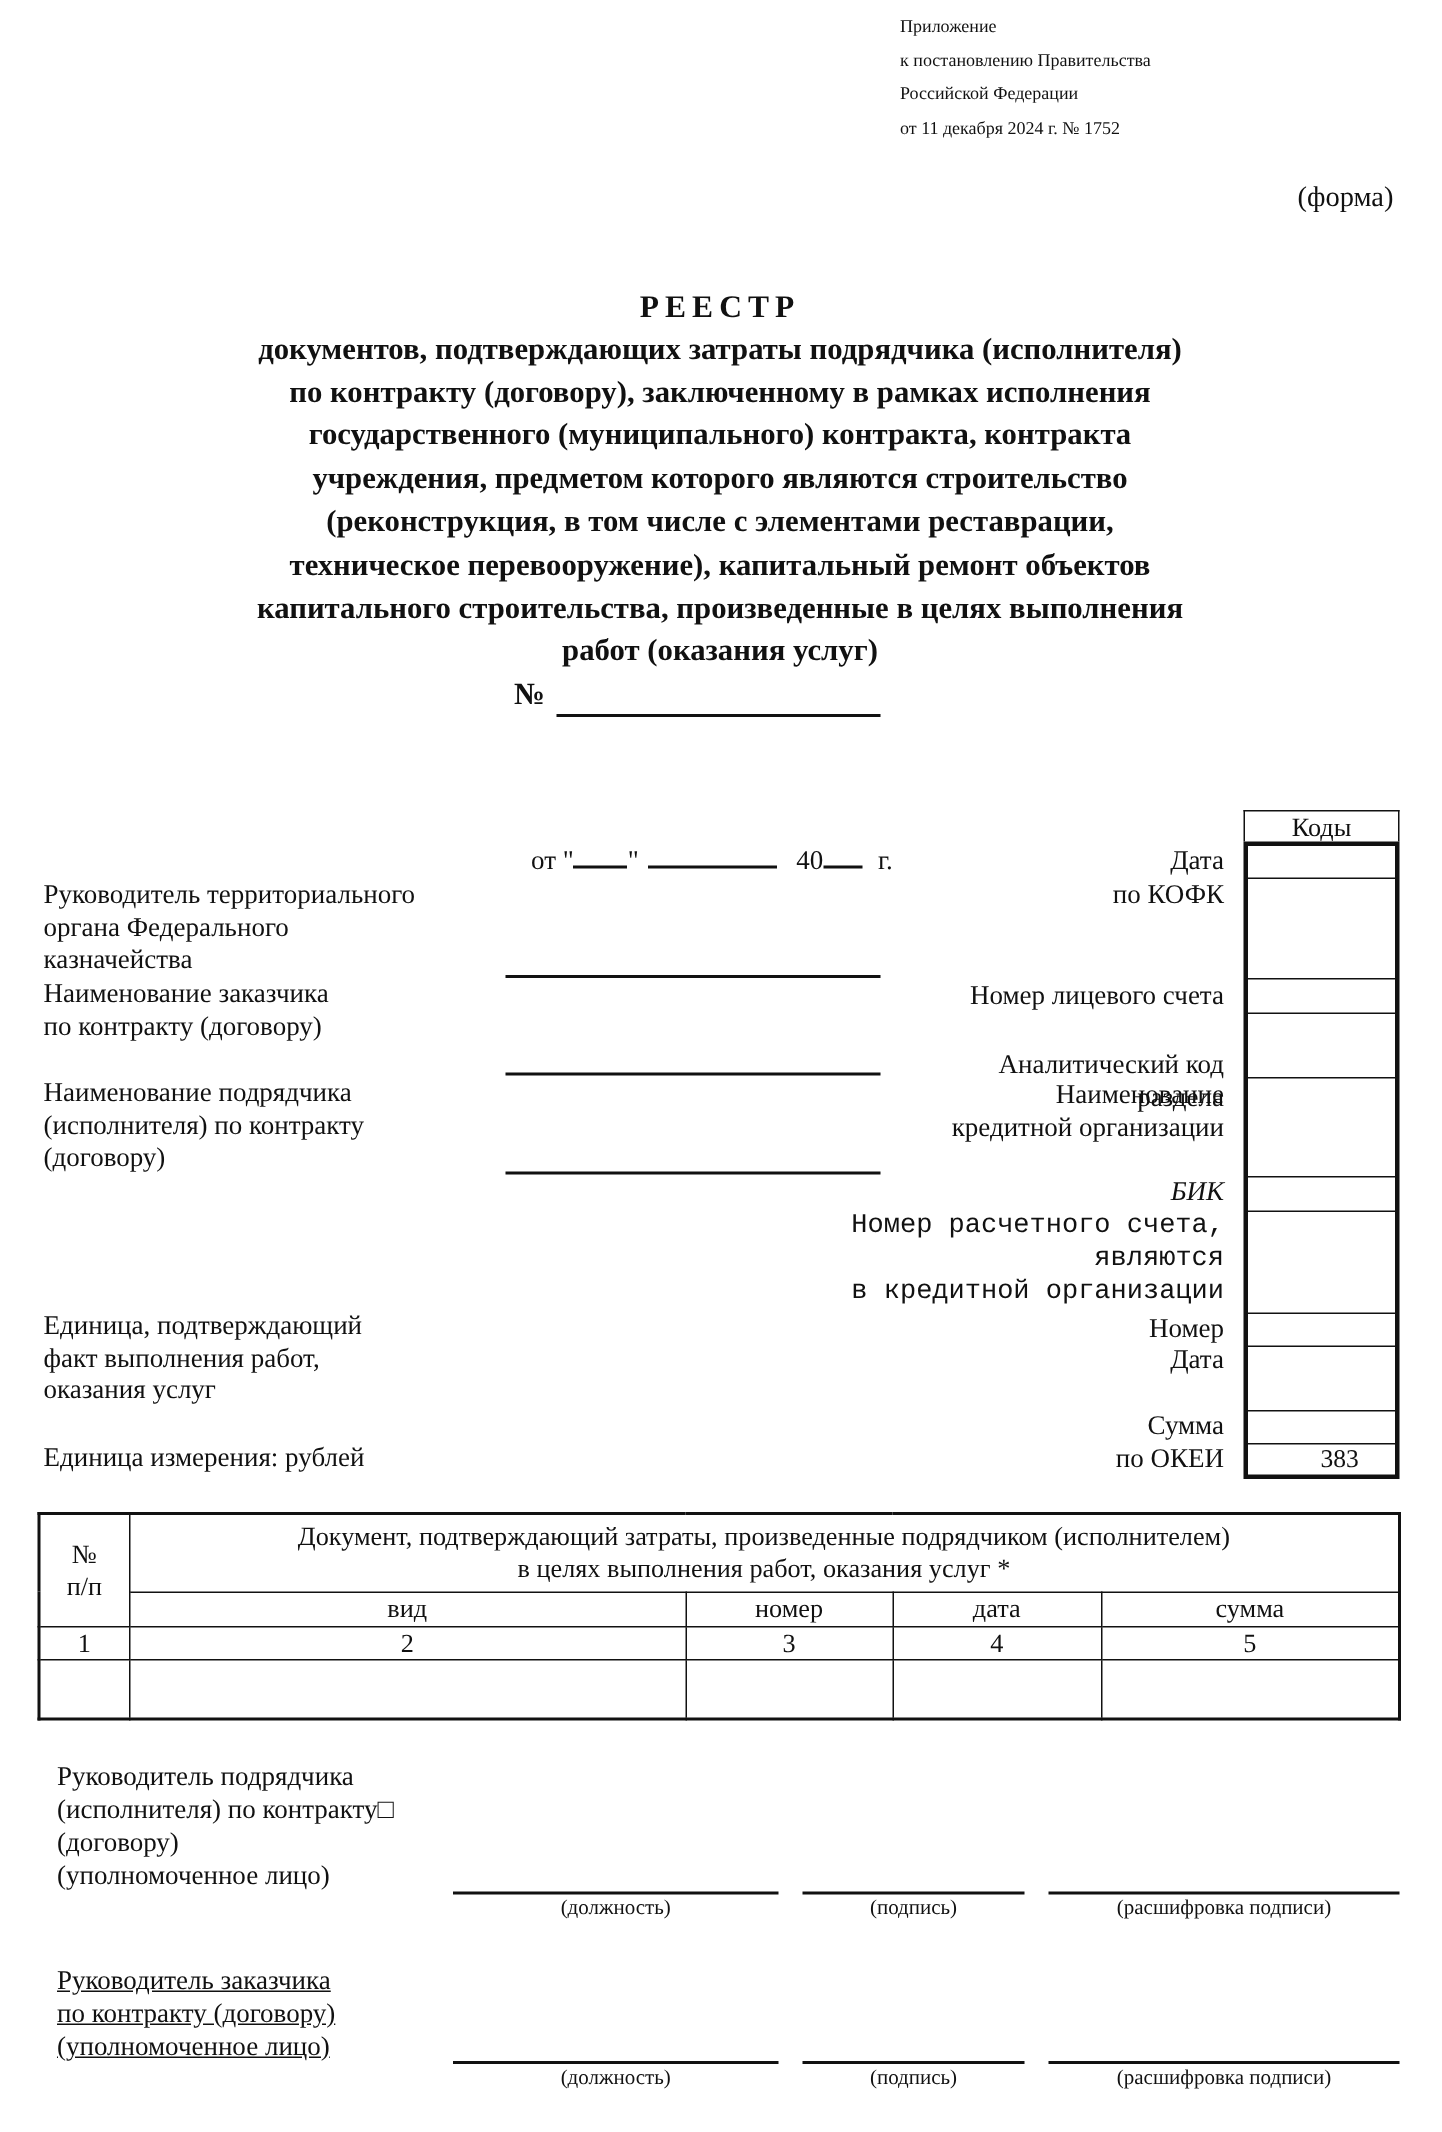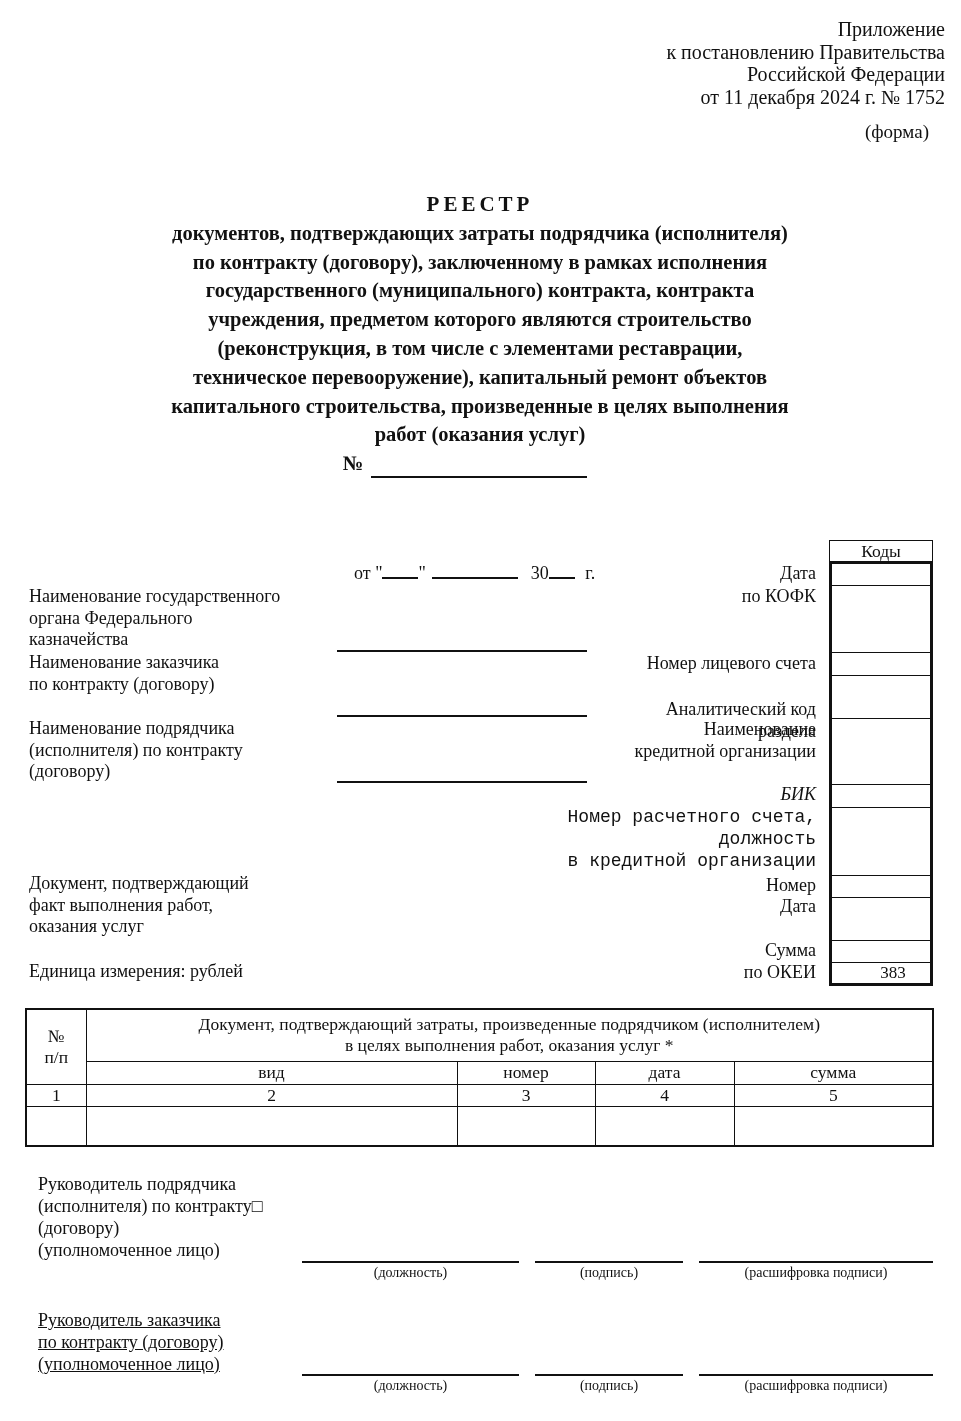--- a/index.html
+++ b/index.html
@@ -1,19 +1,19 @@
 <!DOCTYPE html>
 <html><head>
 <meta charset="utf-8">
 <style>
   html, body { margin:0; padding:0; background:#fff; }
   body { width:961px; height:1421px; position:relative; overflow:hidden;
          font-family:"Liberation Serif", "DejaVu Serif", serif; color:#111; font-size:17.5px; }
   .abs { position:absolute; }
-  .approval { left:600px; top:18px; width:345px; text-align:right; font-size:20px; line-height:22.6px; }
+  .approval { left:600px; top:6px; width:345px; text-align:left; font-size:12px; line-height:22.6px; }
   .forma { right:32px; top:121px; font-size:19px; }
   .title { left:100px; top:190px; width:760px; text-align:center; font-weight:bold; font-size:20.5px; line-height:28.8px; }
   .title .t1 { letter-spacing:4px; font-size:21px; }
   .numline { display:inline-block; width:216px; border-bottom:2px solid #111; height:20px; vertical-align:bottom; margin-left:8px; }
   .dateline { left:354px; top:561px; font-size:18px; white-space:nowrap; }
   .ul { display:inline-block; border-bottom:2px solid #111; height:16px; vertical-align:baseline; }
   .lbl { left:29px; font-size:18px; line-height:21.5px; }
   .fillline { left:337px; width:250px; border-bottom:2px solid #111; height:0; }
   .rlbl { right:145px; text-align:right; font-size:18px; line-height:22px; }
   .codes { left:829px; top:540px; width:104px; }
@@ -49,66 +49,66 @@
   <div>капитального строительства, произведенные в целях выполнения</div>
   <div>работ (оказания услуг)</div>
   <div style="margin-left:-30px;">
     <span>№</span><span class="numline"></span>
   </div>
 </div>
 
 <div class="abs dateline">
   <span>от "</span><span class="ul" style="width:36px"></span><span>"</span>
   <span class="ul" style="width:86px; margin-left:2px;"></span>
-  <span style="margin-left:8px">30</span><span class="ul" style="width:26px"></span>
+  <span style="margin-left:8px">40</span><span class="ul" style="width:26px"></span>
   <span style="margin-left:6px">г.</span>
 </div>
 
 <div class="abs lbl" style="top:586px;">
-  <div>Наименование государственного</div>
+  <div>Руководитель территориального</div>
   <div>органа Федерального</div>
   <div>казначейства</div>
 </div>
 <div class="abs fillline" style="top:650px;"></div>
 
 <div class="abs lbl" style="top:652px;">
   <div>Наименование заказчика</div>
   <div>по контракту (договору)</div>
 </div>
 <div class="abs fillline" style="top:715px;"></div>
 
 <div class="abs lbl" style="top:718px;">
   <div>Наименование подрядчика</div>
   <div>(исполнителя) по контракту</div>
   <div>(договору)</div>
 </div>
 <div class="abs fillline" style="top:781px;"></div>
 
 <div class="abs lbl" style="top:873px;">
-  <div>Документ, подтверждающий</div>
+  <div>Единица, подтверждающий</div>
   <div>факт выполнения работ,</div>
   <div>оказания услуг</div>
 </div>
 <div class="abs lbl" style="top:961px;">Единица измерения: рублей</div>
 
 <div class="abs rlbl" style="top:562px;">Дата</div>
 <div class="abs rlbl" style="top:585px;">по КОФК</div>
 <div class="abs rlbl" style="top:652px;">Номер лицевого счета</div>
 <div class="abs rlbl" style="top:698px;">
   <div>Аналитический код</div>
   <div>раздела</div>
 </div>
 <div class="abs rlbl" style="top:718px;">
   <div>Наименование</div>
   <div>кредитной организации</div>
 </div>
 <div class="abs rlbl" style="top:783px;font-style:italic;">БИК</div>
 <div class="abs rlbl" style="top:806px;font-family:Liberation Mono, monospace;">
   <div>Номер расчетного счета,</div>
-  <div>должность</div>
+  <div>являются</div>
   <div>в кредитной организации</div>
 </div>
 <div class="abs rlbl" style="top:874px;">Номер</div>
 <div class="abs rlbl" style="top:895px;">Дата</div>
 <div class="abs rlbl" style="top:939px;">Сумма</div>
 <div class="abs rlbl" style="top:961px;">по ОКЕИ</div>
 
 <div class="abs codes">
   <div class="hdr">Коды</div>
   <div class="body">

